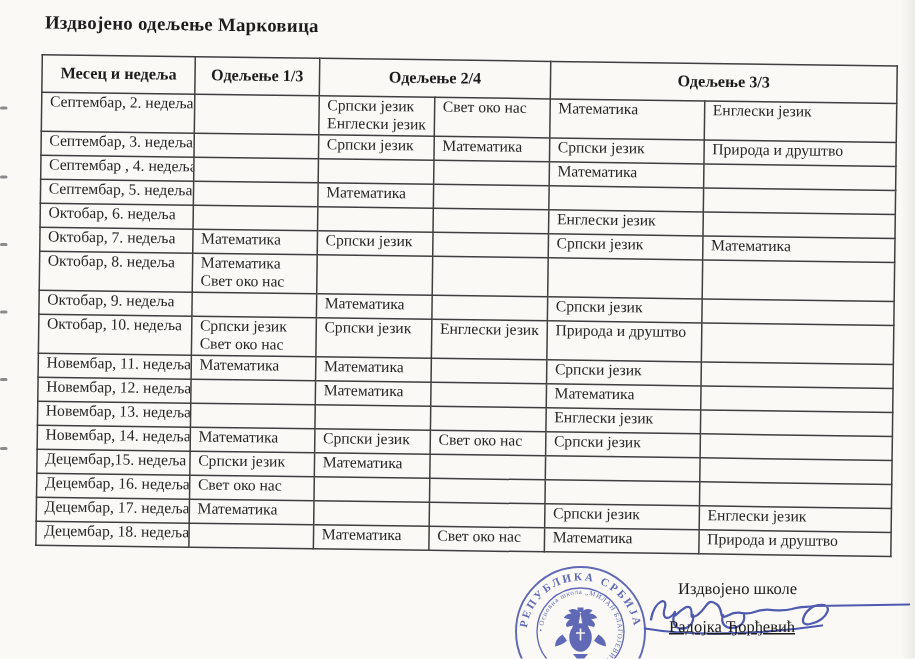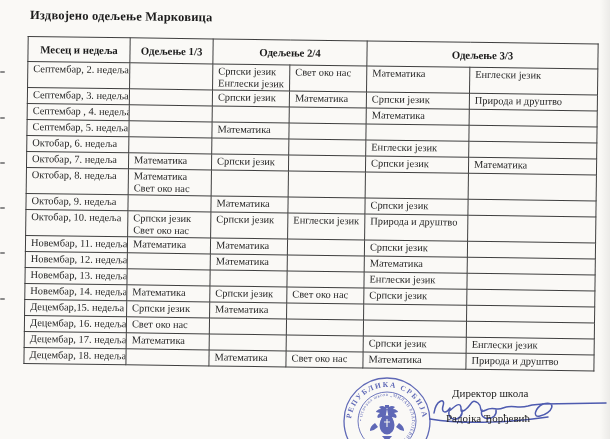--- a/index.html
+++ b/index.html
@@ -26,21 +26,21 @@
   .schedule td{height:14px;white-space:pre-line;color:#262626;}
   .schedule td.week{white-space:nowrap;padding-left:5px;}
   .schedule th{
     height:20px;font-size:10.8px;font-weight:bold;text-align:center;
     vertical-align:middle;white-space:nowrap;padding:2px;color:#1c1c1c;
   }
   .edge-mark{position:absolute;left:0;width:5px;height:2px;background:#8b8b8b;border-radius:1px;}
   .stamp-svg{position:absolute;left:341px;top:375px;}
   .sig-svg{position:absolute;left:420px;top:390px;}
   .director-label{position:absolute;left:452px;top:387px;font-size:11px;color:#1d1d1d;}
-  .director-name{position:absolute;left:446px;top:412px;font-size:11px;color:#1d1d1d;}
+  .director-name{position:absolute;left:446px;top:412px;font-size:11px;color:#1d1d1d;text-decoration:underline;}
 </style>
 </head>
 <body style="--stamp-ink: #4a55ae; --signature-ink: #3c4aa8;">
 
 <div class="scan-wrap">
 
   <div class="doc-title">Издвојено одељење Марковица</div>
 
   <table class="schedule">
     <colgroup>
@@ -245,14 +245,14 @@
 <svg class="sig-svg" width="190" height="42" viewBox="0 0 190 42" style="opacity:.9">
   <g fill="none" stroke="var(--signature-ink,#3c4aa8)" stroke-width="1.5" stroke-linecap="round">
     <path d="M14 23 C16 10 26 7 23 16 C21 23 26 24 30 18 C27 26 36 12 40 15 C43 18 38 24 45 20 C52 15 51 8 58 13 C63 17 58 24 66 20 C73 16 76 21 83 18 C92 14 97 19 108 16 C114 14 118 15 123 14"></path>
     <path d="M123 14 C138 10 132 24 120 26 C112 28 115 18 123 14 L186 13"></path>
     <path d="M30 18 C24 33 44 32 42 20"></path>
     <path d="M62 20 C58 32 78 31 76 20"></path>
     <path d="M10 29 C45 35 95 32 128 27"></path>
   </g>
 </svg>
 
-<div class="director-label">Директор школа</div>
+<div class="director-label">Издвојено школе</div>
 <div class="director-name">Радојка Ђорђевић</div>
 
 </body></html>

